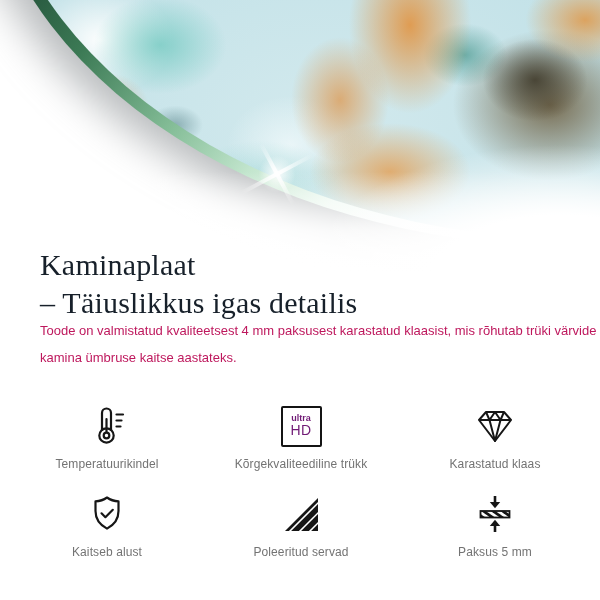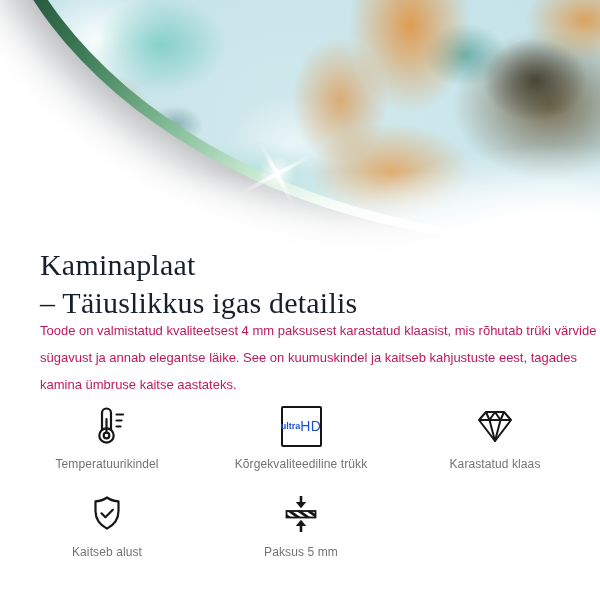--- a/index.html
+++ b/index.html
@@ -50,21 +50,21 @@
         white-space:nowrap;}
 
   
   .features{position:absolute;left:10px;top:401px;width:582px;display:grid;
         grid-template-columns:repeat(3,1fr);row-gap:18px;}
   .cell{display:flex;flex-direction:column;align-items:center;}
   .iconbox{height:50px;display:flex;align-items:center;justify-content:center;}
   .flabel{margin-top:6px;font-size:12px;color:#737373;letter-spacing:.1px;}
   svg.fi{display:block;}
   .uhd{width:37px;height:37px;border:2.5px solid #141414;border-radius:2px;display:flex;
-        flex-direction:row;align-items:center;justify-content:center;color:#1d4ed8;}
+        flex-direction:column;align-items:center;justify-content:center;color:#701a75;}
   .uhd .t1{font-size:9px;font-weight:700;line-height:9px;}
   .uhd .t2{font-size:14px;font-weight:400;line-height:15px;letter-spacing:.3px;}
 </style>
 </head>
 <body>
 
 <div class="page">
 
   <div class="hero">
     <div class="plate-shadow"></div>
@@ -80,21 +80,20 @@
 
   <div class="content">
 
     <h1 class="title">
       <span>Kaminaplaat</span><br>
       <span>– Täiuslikkus igas detailis</span>
     </h1>
 
     <div class="intro">
       <div>Toode on valmistatud kvaliteetsest 4 mm paksusest karastatud klaasist, mis rõhutab trüki värvide</div>
-      <div>sügavust ja annab elegantse läike. See on kuumuskindel ja kaitseb kahjustuste eest, tagades</div>
       <div>kamina ümbruse kaitse aastateks.</div>
     </div>
 
     <div class="features">
 
       <div class="cell">
         <div class="iconbox">
           <svg class="fi" width="44" height="44" viewBox="0 0 44 44" fill="none" stroke="#161616" stroke-width="2.2" stroke-linecap="round">
             <path d="M17 26 V9 a4.5 4.5 0 0 1 9 0 V26"></path>
             <circle cx="21.5" cy="31.5" r="7.2"></circle>
@@ -133,20 +132,39 @@
       <div class="cell">
         <div class="iconbox">
           <svg class="fi" width="44" height="44" viewBox="0 0 44 44" fill="none" stroke="#161616" stroke-width="2.2" stroke-linecap="round" stroke-linejoin="round">
             <path d="M22 5.5 C25.5 8 29.5 9.2 33.5 9.4 V19 C33.5 27.6 28.5 33.2 22 36.6 C15.5 33.2 10.5 27.6 10.5 19 V9.4 C14.5 9.2 18.5 8 22 5.5 Z"></path>
             <path d="M16.5 21.3 L20.4 25.2 L27.8 17.8"></path>
           </svg>
         </div>
         <div class="flabel">Kaitseb alust</div>
       </div>
 
+      <div class="cell">
+        <div class="iconbox">
+          <svg class="fi" width="44" height="44" viewBox="0 0 44 44">
+            <defs>
+              <clipPath id="triClip">
+                  <polygon points="6,39 39,39 39,6"></polygon>
+                </clipPath>
+            </defs>
+            <g clip-path="url(#triClip)" stroke="#161616" stroke-width="5.5">
+              <line x1="1" y1="44" x2="44" y2="1"></line>
+              <line x1="11" y1="44" x2="44" y2="11"></line>
+              <line x1="21" y1="44" x2="44" y2="21"></line>
+              <line x1="31" y1="44" x2="44" y2="31"></line>
+              <line x1="41" y1="44" x2="44" y2="41"></line>
+            </g>
+          </svg>
+        </div>
+        <div class="flabel">Poleeritud servad</div>
+      </div>
 
       <div class="cell">
         <div class="iconbox">
           <svg class="fi" width="44" height="44" viewBox="0 0 44 44">
             <defs>
               <pattern id="hatchP" width="5.5" height="10" patternUnits="userSpaceOnUse" patternTransform="rotate(-55)">
                 <rect width="2.8" height="10" fill="#161616"></rect>
               </pattern>
             </defs>
             <rect x="7.5" y="19" width="29" height="6.5" fill="url(#hatchP)" stroke="#161616" stroke-width="1.8"></rect>

